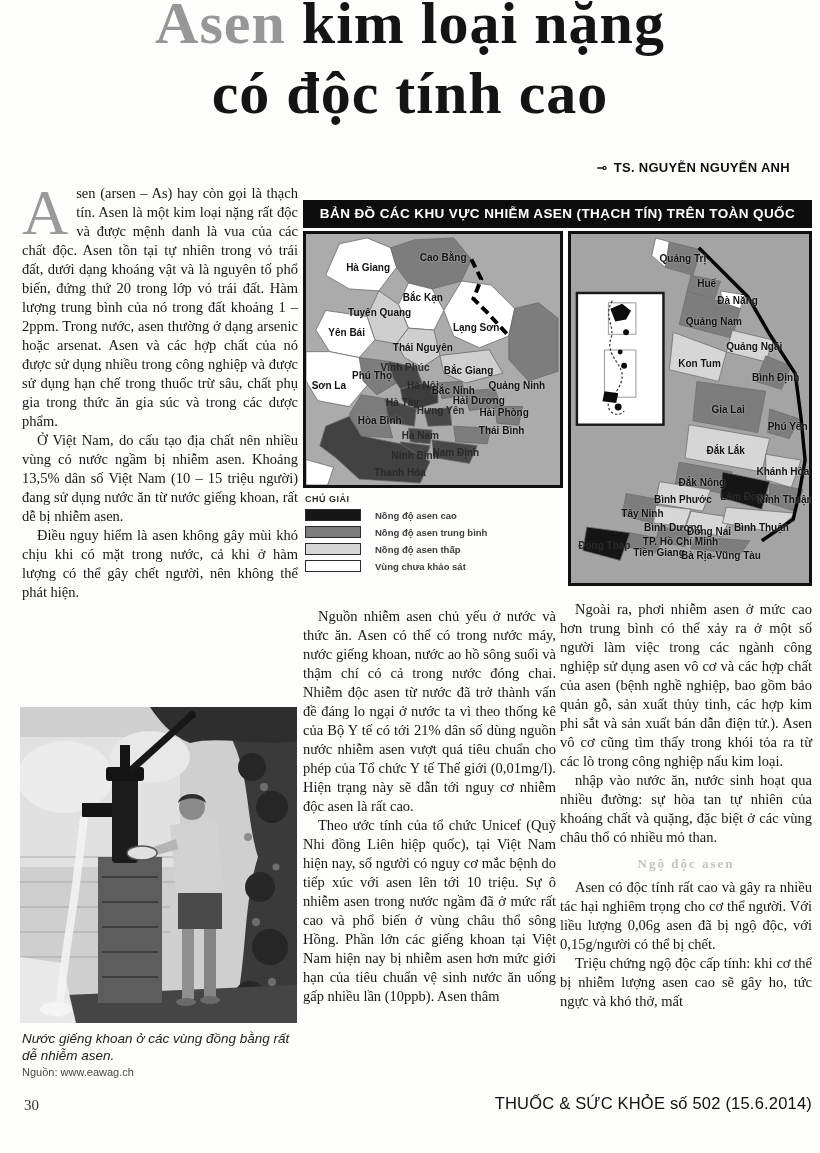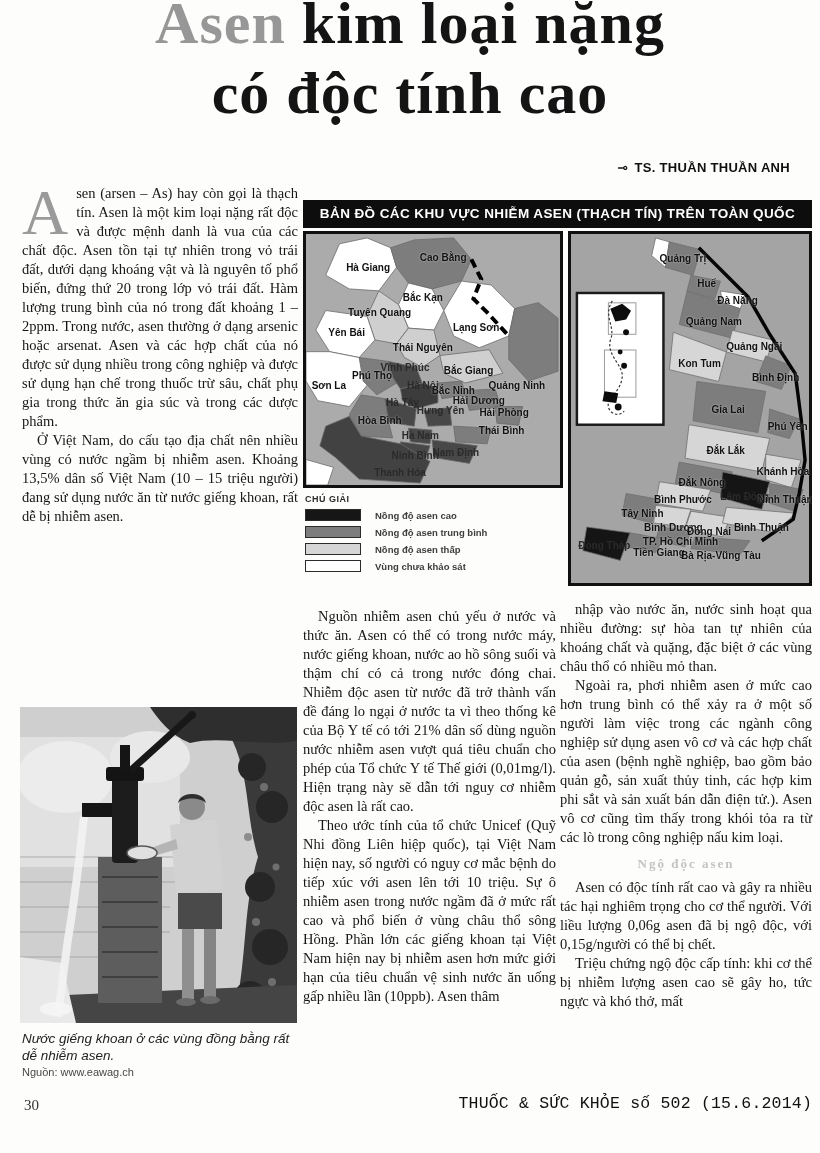--- a/index.html
+++ b/index.html
@@ -47,39 +47,40 @@
   .legend-label{font-size:9.5px;font-weight:700;color:#3d3d3d;}
   
   .photo{position:absolute;left:20px;top:707px;width:277px;height:316px;}
   .photo svg{display:block;width:100%;height:100%;}
   .caption{position:absolute;left:22px;top:1030px;width:278px;font-family:"Liberation Sans",sans-serif;}
   .caption-text{font-style:italic;font-size:13.5px;line-height:17px;color:#222;}
   .caption-source{font-size:11px;color:#474747;margin-top:2px;}
   
   .page-number{position:absolute;left:24px;top:1097px;font-size:15px;color:#333;}
   .journal-footer{position:absolute;right:8px;top:1094px;font-size:16.5px;color:#101010;
-        letter-spacing:.2px;font-family:Liberation Mono, monospace;}
+        letter-spacing:.2px;font-family:Liberation Sans, sans-serif;}
 </style>
 </head>
 <body>
 
 <div class="page">
 
   <header class="title-block">
     <div class="title-line1"><span class="title-gray">Asen</span><span> kim loại nặng</span></div>
     <div class="title-line2">có độc tính cao</div>
   </header>
 
   <div class="author">
-    <span class="author-icon">⊸</span><span>TS. THUẦN THUẦN ANH</span>
+    <span class="author-icon">⊸</span><span>TS. NGUYỄN NGUYỄN ANH</span>
   </div>
 
   <div class="col left-col">
       <p class="no-indent"><span class="dropcap">A</span>sen (arsen – As) hay còn gọi là thạch tín. Asen là một kim loại nặng rất độc và được mệnh danh là vua của các chất độc. Asen tồn tại tự nhiên trong vỏ trái đất, dưới dạng khoáng vật và là nguyên tố phổ biến, đứng thứ 20 trong lớp vỏ trái đất. Hàm lượng trung bình của nó trong đất khoảng 1 – 2ppm. Trong nước, asen thường ở dạng arsenic hoặc arsenat. Asen và các hợp chất của nó được sử dụng nhiều trong công nghiệp và được sử dụng hạn chế trong thuốc trừ sâu, chất phụ gia trong thức ăn gia súc và trong các dược phẩm.</p>
       <p>Ở Việt Nam, do cấu tạo địa chất nên nhiều vùng có nước ngầm bị nhiễm asen. Khoảng 13,5% dân số Việt Nam (10 – 15 triệu người) đang sử dụng nước ăn từ nước giếng khoan, rất dễ bị nhiễm asen.</p>
+      <p>Điều nguy hiểm là asen không gây mùi khó chịu khi có mặt trong nước, cả khi ở hàm lượng có thể gây chết người, nên không thể phát hiện.</p>
     </div>
 
   <section class="map-block">
     <div class="map-header">BẢN ĐỒ CÁC KHU VỰC NHIỄM ASEN (THẠCH TÍN) TRÊN TOÀN QUỐC</div>
     <div class="map-panels">
 
       <div class="map-panel north-panel">
         <svg viewBox="0 0 258 256" preserveAspectRatio="none" aria-hidden="true">
           <g stroke="#6a6a6a" stroke-width="0.8">
             <path fill="#ffffff" d="M20,42 L34,10 L62,4 L86,14 L92,34 L74,58 L44,56 Z"></path>
@@ -228,22 +229,22 @@
     </div>
   </section>
 
   <div class="col middle-col">
       <p>Nguồn nhiễm asen chủ yếu ở nước và thức ăn. Asen có thể có trong nước máy, nước giếng khoan, nước ao hồ sông suối và thậm chí có cả trong nước đóng chai. Nhiễm độc asen từ nước đã trở thành vấn đề đáng lo ngại ở nước ta vì theo thống kê của Bộ Y tế có tới 21% dân số dùng nguồn nước nhiễm asen vượt quá tiêu chuẩn cho phép của Tổ chức Y tế Thế giới (0,01mg/l). Hiện trạng này sẽ dẫn tới nguy cơ nhiễm độc asen là rất cao.</p>
       <p>Theo ước tính của tổ chức Unicef (Quỹ Nhi đồng Liên hiệp quốc), tại Việt Nam hiện nay, số người có nguy cơ mắc bệnh do tiếp xúc với asen lên tới 10 triệu. Sự ô nhiễm asen trong nước ngầm đã ở mức rất cao và phổ biến ở vùng châu thổ sông Hồng. Phần lớn các giếng khoan tại Việt Nam hiện nay bị nhiễm asen hơn mức giới hạn của tiêu chuẩn vệ sinh nước ăn uống gấp nhiều lần (10ppb). Asen thâm</p>
     </div>
 
   <div class="col right-col">
     <div>
+        <p>Ngoài ra, phơi nhiễm asen ở mức cao hơn trung bình có thể xảy ra ở một số người làm việc trong các ngành công nghiệp sử dụng asen vô cơ và các hợp chất của asen (bệnh nghề nghiệp, bao gồm bảo quản gỗ, sản xuất thủy tinh, các hợp kim phi sắt và sản xuất bán dẫn điện tử.). Asen vô cơ cũng tìm thấy trong khói tỏa ra từ các lò trong công nghiệp nấu kim loại.</p>
         <p>nhập vào nước ăn, nước sinh hoạt qua nhiều đường: sự hòa tan tự nhiên của khoáng chất và quặng, đặc biệt ở các vùng châu thổ có nhiều mỏ than.</p>
-        <p>Ngoài ra, phơi nhiễm asen ở mức cao hơn trung bình có thể xảy ra ở một số người làm việc trong các ngành công nghiệp sử dụng asen vô cơ và các hợp chất của asen (bệnh nghề nghiệp, bao gồm bảo quản gỗ, sản xuất thủy tinh, các hợp kim phi sắt và sản xuất bán dẫn điện tử.). Asen vô cơ cũng tìm thấy trong khói tỏa ra từ các lò trong công nghiệp nấu kim loại.</p>
       </div>
     <div class="section-heading">Ngộ độc asen</div>
     <div>
         <p>Asen có độc tính rất cao và gây ra nhiều tác hại nghiêm trọng cho cơ thể người. Với liều lượng 0,06g asen đã bị ngộ độc, với 0,15g/người có thể bị chết.</p>
         <p>Triệu chứng ngộ độc cấp tính: khi cơ thể bị nhiễm lượng asen cao sẽ gây ho, tức ngực và khó thở, mất</p>
       </div>
   </div>
 
   <figure class="photo" style="margin:0">
     <svg viewBox="0 0 277 316" preserveAspectRatio="none" aria-hidden="true">

